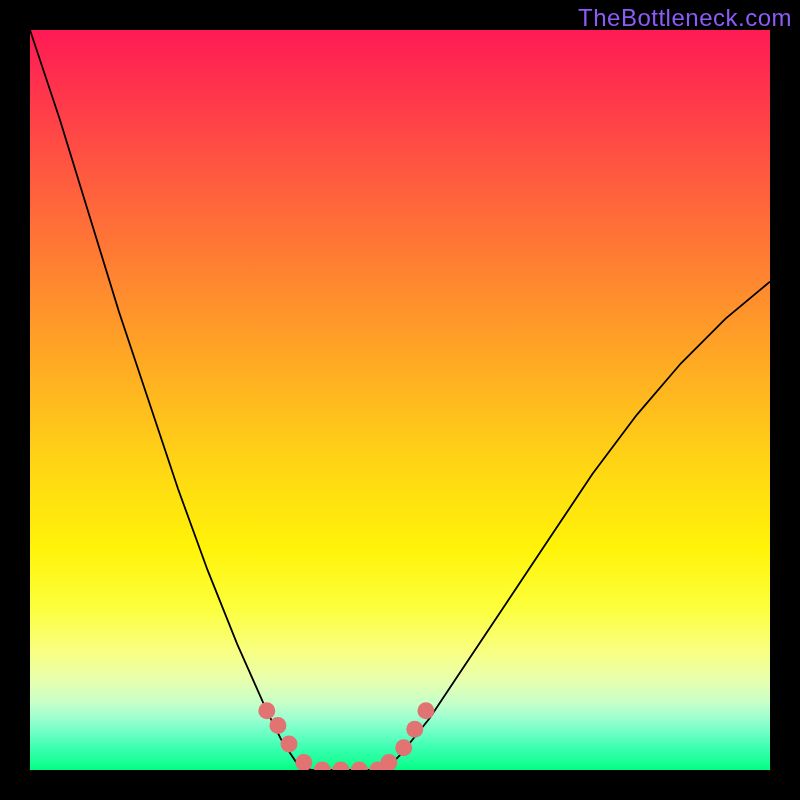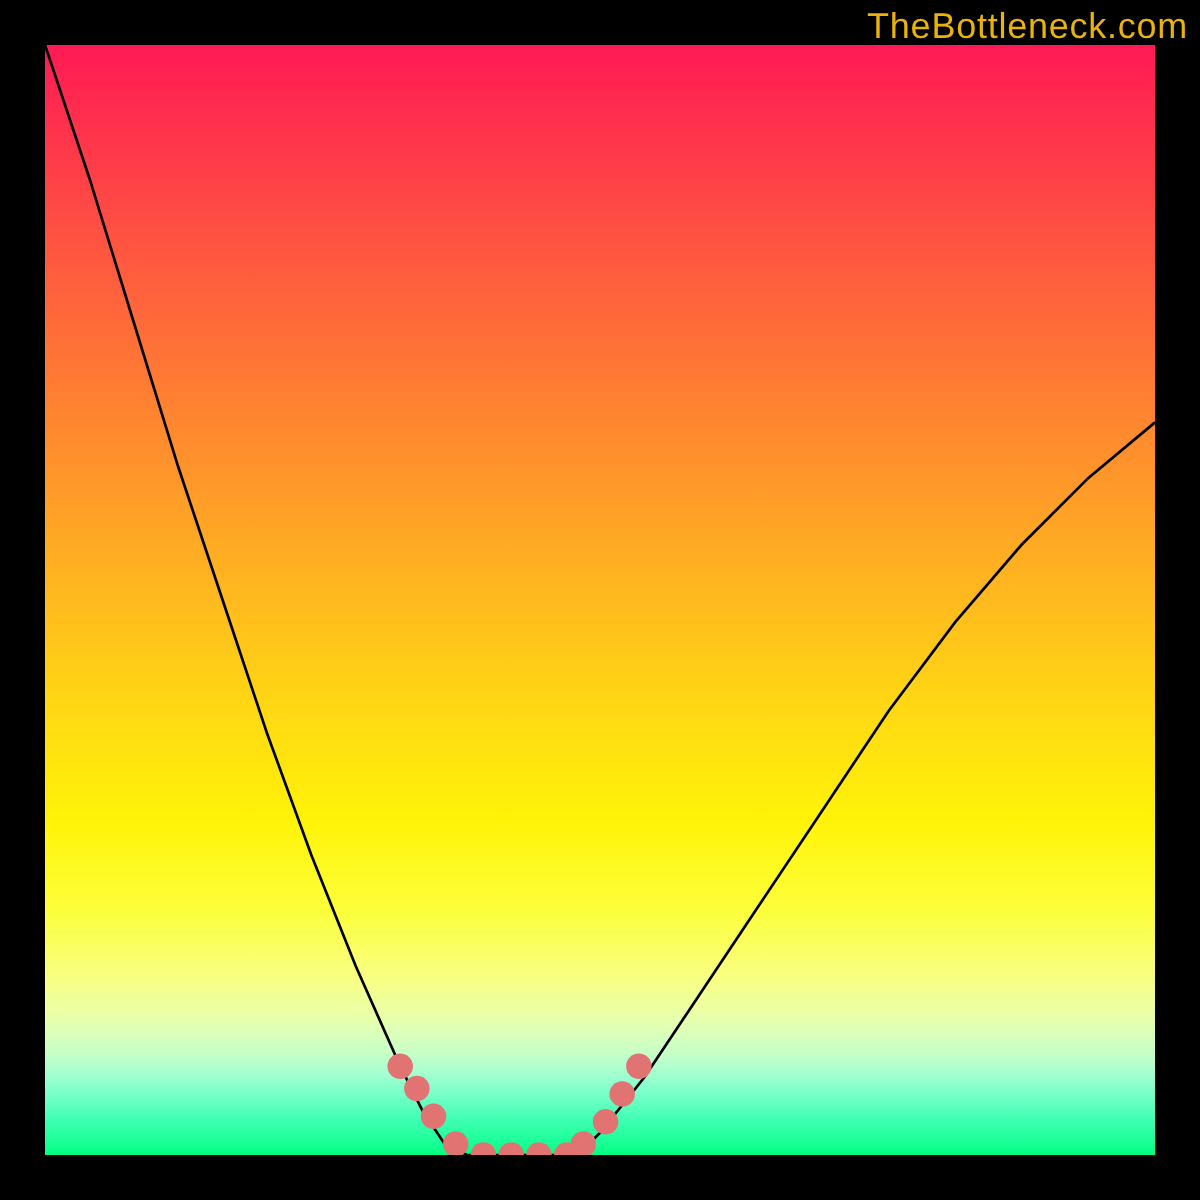--- a/index.html
+++ b/index.html
@@ -40,21 +40,21 @@
       #3bffb0 97%,
       #18ff95 99%,
       #00ff80 100%);
   }
   .watermark {
     position: absolute;
     top: 4px;
     right: 8px;
     font-size: 24px;
     font-weight: 500;
-    color: #eab308;
+    color: #8b5cf6;
     letter-spacing: 0.5px;
     z-index: 5;
   }
   svg.curve {
     position: absolute;
     inset: 0;
     z-index: 3;
   }
   .curve-path {
     fill: none;

